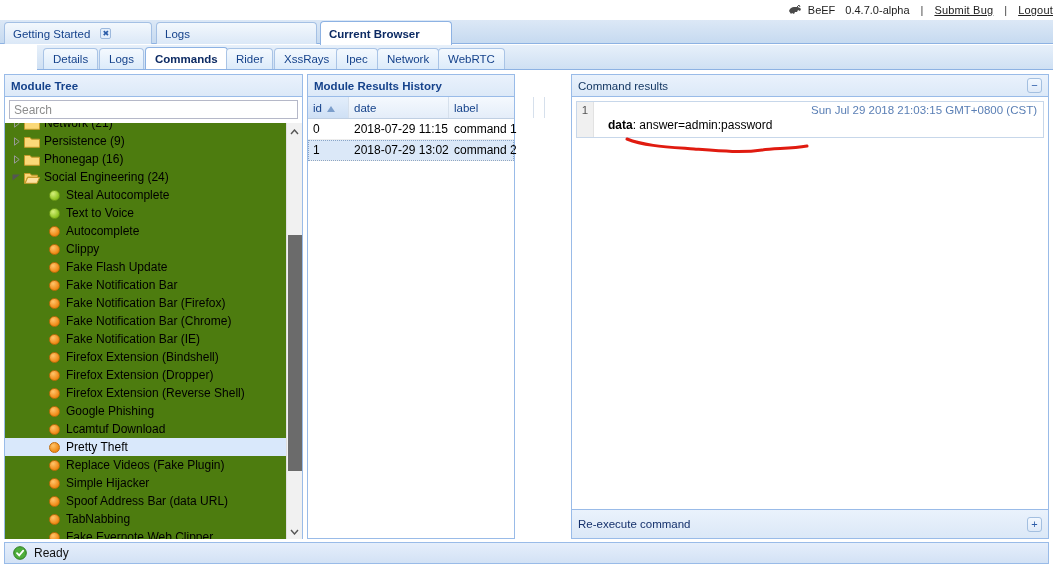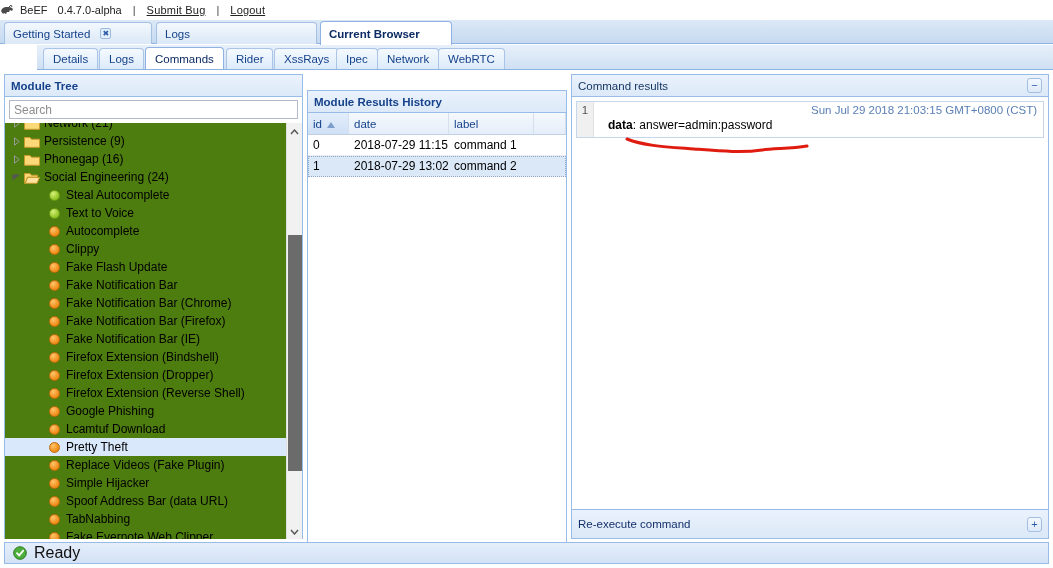--- a/index.html
+++ b/index.html
@@ -11,22 +11,22 @@
     font-size: 12px;
     color: #000000;
     overflow: hidden;
   }
   #app { position: relative; width: 1053px; height: 568px; }
 
   
   .topbar {
     position: absolute; left: 0; top: 0; width: 1053px; height: 20px;
     background: #ffffff;
-    display: flex; align-items: center; 
-    padding-right: 8px;
+    display: flex; align-items: center; justify-content: flex-end;
+    padding-right: 0;
   }
   .topbar .brandwrap { display: flex; align-items: center; gap: 6px; font-size: 11px; color: #222; }
   .beef-icon { width: 14px; height: 12px; position: relative; display: inline-block; }
   .beef-icon svg { display:block; }
   .topbar .sep { color: #444; margin: 0 5px; }
   .topbar a { color: #222; text-decoration: underline; font-size: 11px; letter-spacing: .2px; }
   .brand-name { font-weight: normal; }
   .brand-ver { margin-left: 4px; }
 
   
@@ -71,21 +71,21 @@
   }
   .stab {
     position: absolute; top: 3px; height: 21px;
     background: linear-gradient(#f4f9fe, #dcebfa);
     border: 1px solid #a9c4e6; border-bottom: none;
     border-radius: 4px 4px 0 0;
     display: flex; align-items: center; padding: 0 9px;
     font-size: 11.5px; color: #15428b; white-space: nowrap;
   }
   .stab.active {
-    background: #ffffff; font-weight: normal; color: #0c2a63;
+    background: #ffffff; font-weight: bold; color: #0c2a63;
     height: 22px; top: 2px; border-color: #8db2e3; justify-content: flex-end;
   }
 
   
   .panel {
     position: absolute;
     background: #ffffff;
     border: 1px solid #99bbe8;
   }
   .panel-head {
@@ -142,21 +142,21 @@
     position: absolute; right: 0; top: 0; width: 16px; height: 417px;
     background: #f1f1f1; border-left: 1px solid #e0e0e0;
   }
   .ts-btn { height: 17px; display: flex; align-items: center; justify-content: center; color: #555; }
   .ts-thumb {
     position: absolute; left: 1px; width: 14px;
     background: #6b6b6b;
   }
 
   
-  #history-panel { left: 307px; top: 74px; width: 260px; height: 465px; margin-top: 16px; }
+  #history-panel { left: 307px; top: 74px; width: 208px; height: 465px; }
   .grid-head { display: flex; height: 22px; background: linear-gradient(#f5f9fe, #e4edf9); border-bottom: 1px solid #c0cfe2; }
   .gh-cell {
     display: flex; align-items: center; padding: 0 5px;
     font-size: 11.5px; color: #15428b; border-right: 1px solid #d6e0ec;
     height: 100%;
   }
   .gh-cell.sorted { background: linear-gradient(#e3eefb, #cfe0f5); }
   .sort-arrow { margin-left: 5px; }
   .grid-row { display: flex; height: 21px; border-bottom: 1px solid #ededed; font-size: 12px; }
   .grid-row.selected { background: #dbe8f8; outline: 1px dotted #8aa6c8; outline-offset: -1px; }
@@ -196,21 +196,21 @@
     display: flex; align-items: center; justify-content: center;
     color: #2c5ca8; font-size: 11px; line-height: 1;
   }
 
   
   .statusbar {
     position: absolute; left: 4px; top: 542px; width: 1045px; height: 22px;
     background: linear-gradient(#e5eefb, #d3e2f5);
     border: 1px solid #99bbe8;
     display: flex; align-items: center; padding-left: 8px;
-    font-size: 16px; color: #111;
+    font-size: 12px; color: #111;
   }
   .ok-ico { width: 14px; height: 14px; margin-right: 7px; }
 </style>
 </head>
 <body>
 
 <div id="app">
 
   <div class="topbar">
     <span class="brandwrap">
@@ -349,26 +349,26 @@
             <span>Fake Flash Update</span>
           </div>
           <div class="tree-row">
             <span class="tree-indent"></span>
             <span class="mod-dot orange"></span>
             <span>Fake Notification Bar</span>
           </div>
           <div class="tree-row">
             <span class="tree-indent"></span>
             <span class="mod-dot orange"></span>
+            <span>Fake Notification Bar (Firefox)</span>
+          </div>
+          <div class="tree-row">
+            <span class="tree-indent"></span>
+            <span class="mod-dot orange"></span>
             <span>Fake Notification Bar (Chrome)</span>
-          </div>
-          <div class="tree-row">
-            <span class="tree-indent"></span>
-            <span class="mod-dot orange"></span>
-            <span>Fake Notification Bar (Firefox)</span>
           </div>
           <div class="tree-row">
             <span class="tree-indent"></span>
             <span class="mod-dot orange"></span>
             <span>Fake Notification Bar (IE)</span>
           </div>
           <div class="tree-row">
             <span class="tree-indent"></span>
             <span class="mod-dot orange"></span>
             <span>Firefox Extension (Bindshell)</span>

